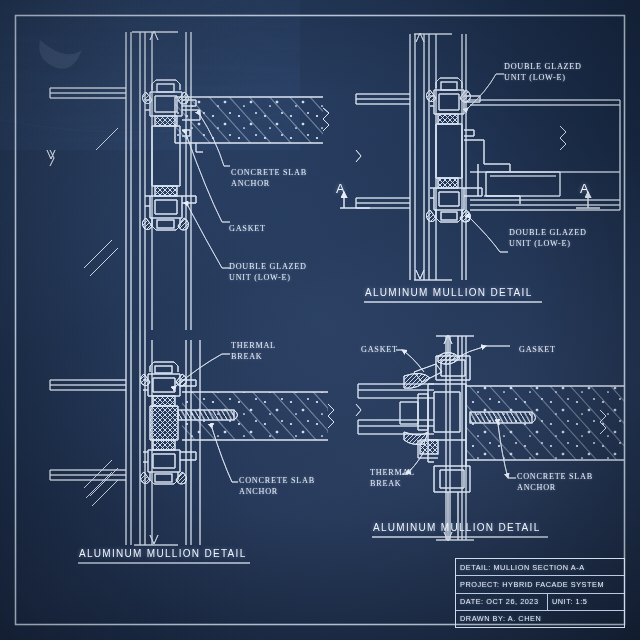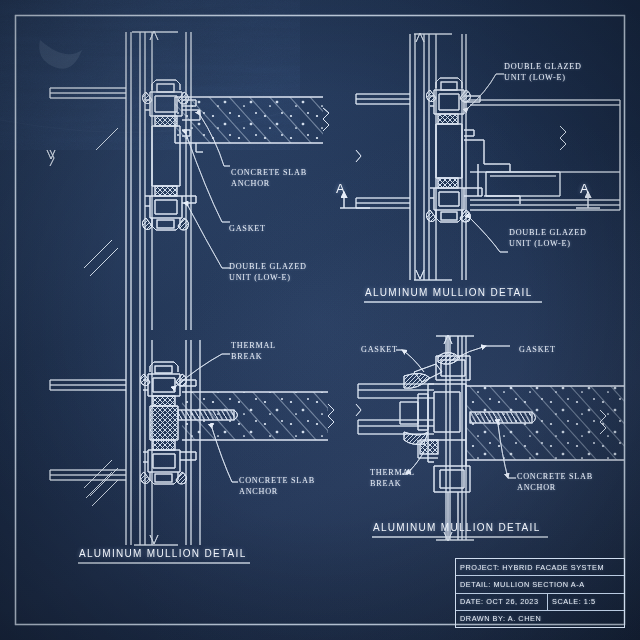--- a/index.html
+++ b/index.html
@@ -485,27 +485,27 @@
 BREAK</div>
   <div class="lbl" style="left:517px;top:472px;">CONCRETE SLAB
 ANCHOR</div>
 
   <div class="cap" style="left:79px;top:548px;">ALUMINUM MULLION DETAIL</div>
   <div class="cap" style="left:365px;top:287px;">ALUMINUM MULLION DETAIL</div>
   <div class="cap" style="left:373px;top:522px;">ALUMINUM MULLION DETAIL</div>
 
   <div id="tblock">
     <div class="trow">
+      <div class="tcell">DETAIL: MULLION SECTION A-A</div>
+    </div>
+    <div class="trow">
       <div class="tcell">PROJECT: HYBRID FACADE SYSTEM</div>
     </div>
     <div class="trow">
-      <div class="tcell">DETAIL: MULLION SECTION A-A</div>
-    </div>
-    <div class="trow">
       <div class="tcell" style="flex:1.22">DATE: OCT 26, 2023</div>
-      <div class="tcell sp" style="flex:1">SCALE: 1:5</div>
+      <div class="tcell sp" style="flex:1">UNIT: 1:5</div>
     </div>
     <div class="trow">
       <div class="tcell">DRAWN BY: A. CHEN</div>
     </div>
   </div>
 
 </div>
 
 </body></html>

